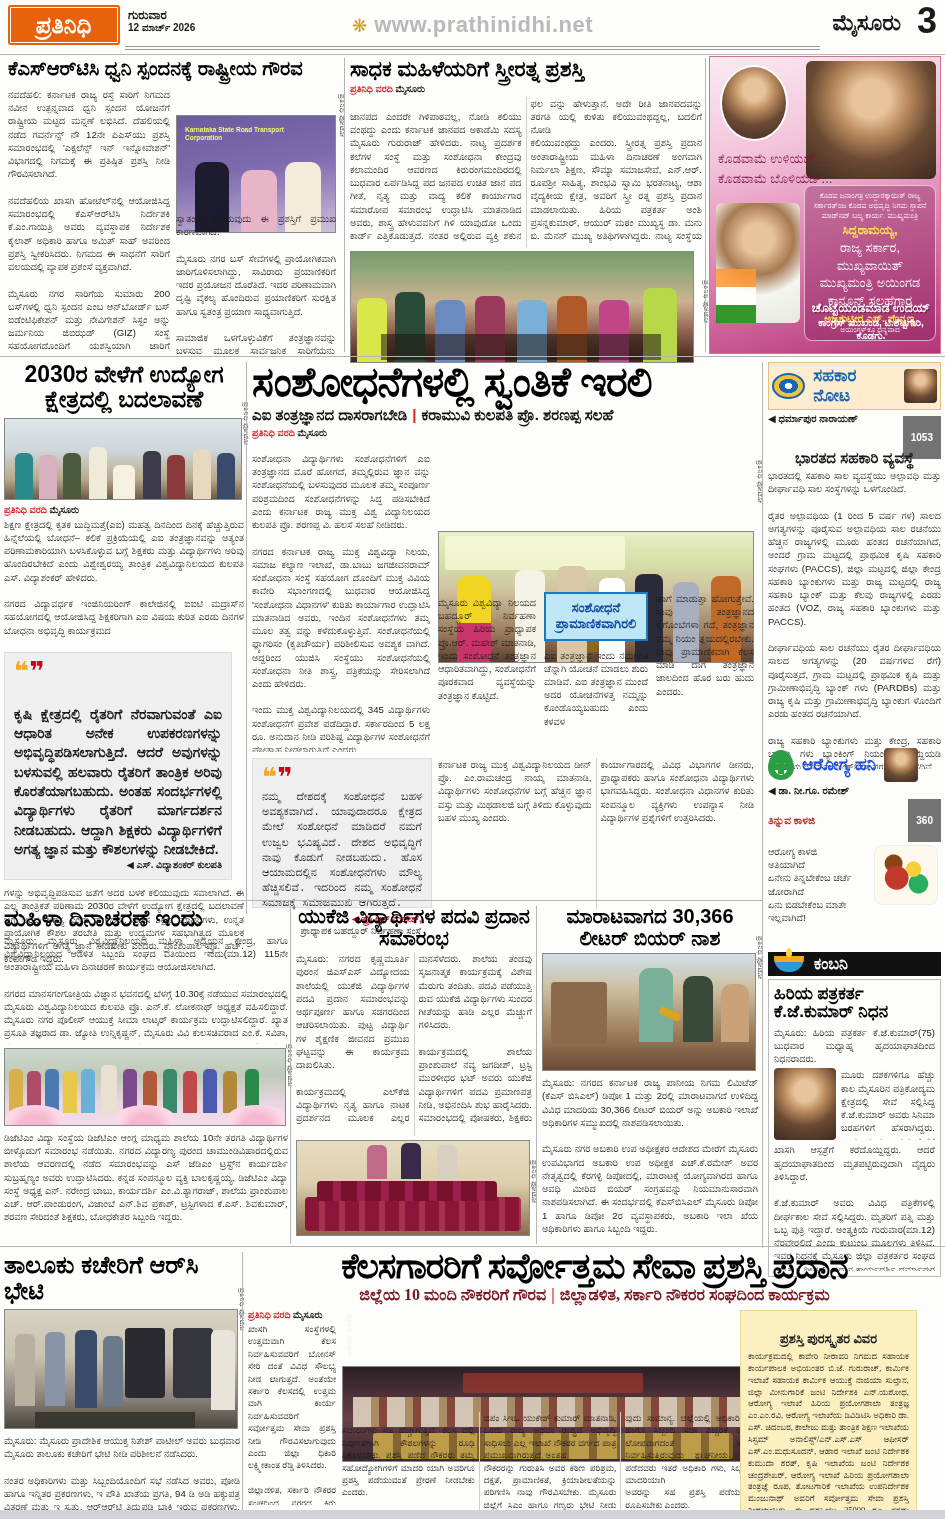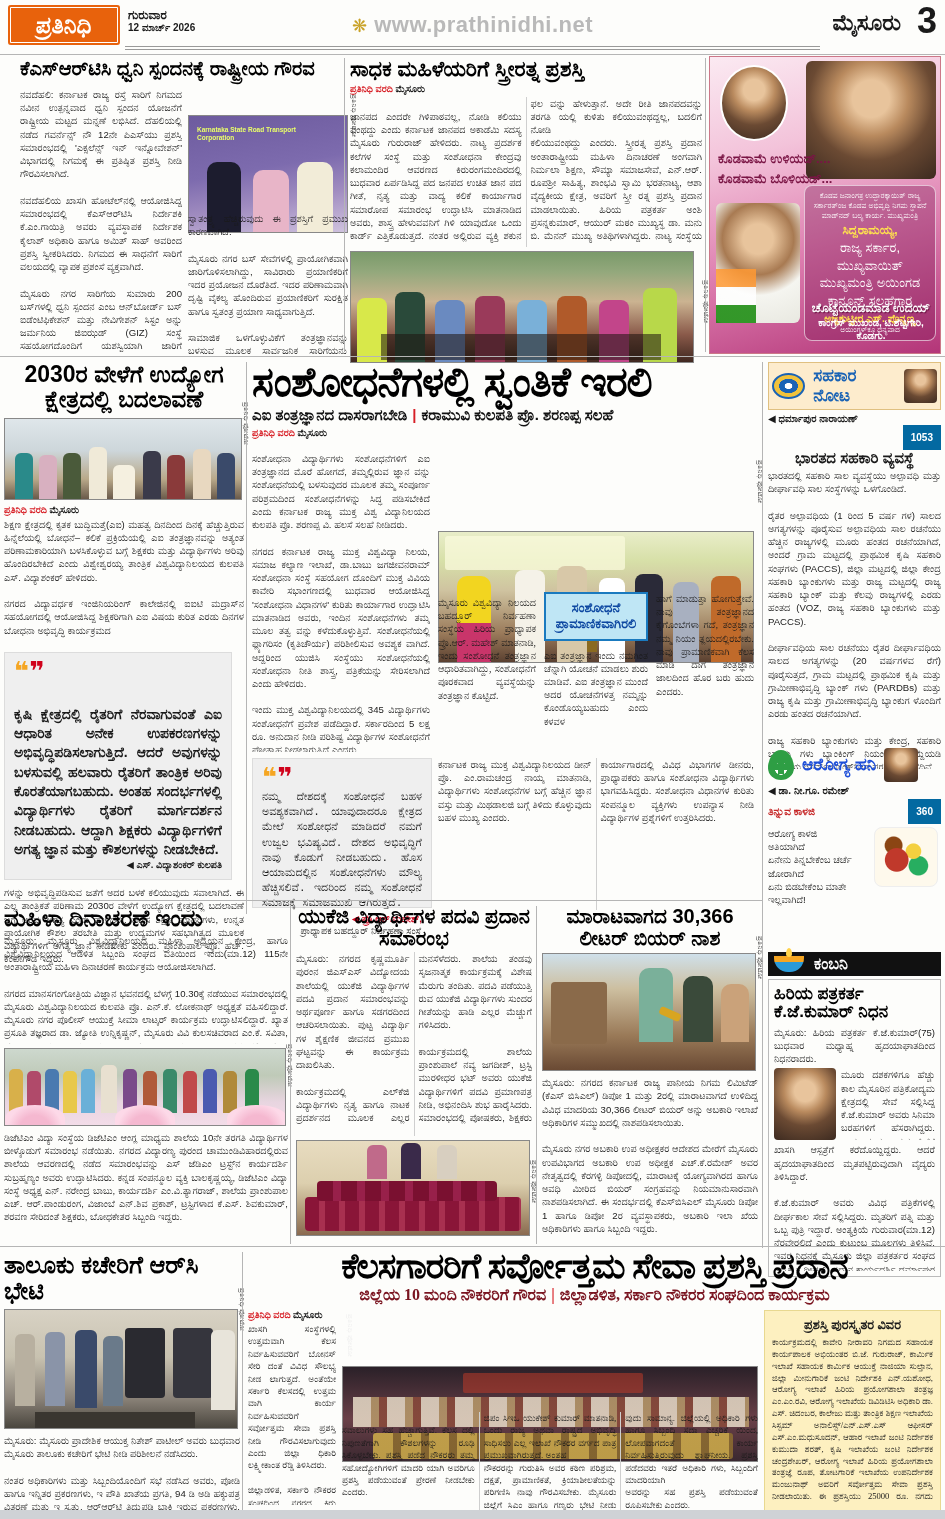--- a/index.html
+++ b/index.html
@@ -18,21 +18,21 @@
   .two-col{column-count:2;column-gap:9px;column-rule:1px solid #cfcfcf;}
   .three-col{column-count:3;column-gap:9px;column-rule:1px solid #cfcfcf;}
   .quote-box{background:#efefef;border:1px solid #dcdcdc;padding:8px 9px;box-sizing:border-box;}
   .qmark{font-size:26px;line-height:.8;font-weight:bold;}
   .qmark .q1{color:#f5a623;} .qmark .q2{color:#d0021b;}
   .q-attr{font-weight:bold;font-size:9.5px;text-align:right;}
   .q-attr .arrow{color:#d0021b;}
   .kicker{font-weight:bold;font-size:15px;color:#111;}
   .kicker .sep{color:#d71f26;padding:0 5px;font-weight:bold;}
   .sec-band{display:flex;align-items:center;gap:8px;}
-  .badge{background:#0369a1;color:#fff;font-weight:bold;font-size:10px;padding:7px 8px;}
+  .badge{background:#737373;color:#fff;font-weight:bold;font-size:10px;padding:16px 8px;}
   .author-line{font-size:10px;font-weight:bold;}
   .portrait{border-radius:4px;background:radial-gradient(circle at 50% 32%,#e8c49c 18%,#b98a5e 36%,#6b4a33 60%,#3c2a20 100%);}
 </style>
 </head>
 <body>
 
 <div id="page">
 
   <header class="abs" style="left:0;top:0;width:945px;height:52px;">
     <div class="abs" style="left:8px;top:5px;width:112px;height:40px;background:#e8620c;border-radius:3px;box-shadow:inset 0 0 0 2px #e8620c, inset 0 0 0 3px #ffffff;display:flex;align-items:center;justify-content:center;">
@@ -46,21 +46,21 @@
       <span style="color:#c9a227;font-size:18px;">❋</span>
       <span>www.prathinidhi.net</span>
     </div>
     <div class="abs" style="right:44px;top:10px;font-weight:bold;font-size:22px;">ಮೈಸೂರು</div>
     <div class="abs" style="right:8px;top:0px;font-weight:bold;font-size:36px;">3</div>
     <div class="abs" style="left:125px;top:46px;width:695px;border-top:1px solid #999;"></div>
     <div class="abs" style="left:125px;top:49px;width:695px;border-top:1px solid #999;"></div>
   </header>
   <div class="abs rule-h" style="left:0;top:54px;width:945px;"></div>
 
-  <section class="abs" style="left:20px;top:58px;width:338px;height:296px;">
+  <section class="abs" style="left:8px;top:58px;width:338px;height:296px;">
     <h1 class="hl" style="font-size:19.5px;margin:0 0 4px 0;">ಕೆಎಸ್‌ಆರ್‌ಟಿಸಿ ಧ್ವನಿ ಸ್ಪಂದನಕ್ಕೆ ರಾಷ್ಟ್ರೀಯ ಗೌರವ</h1>
     <div class="abs photo" style="left:168px;top:32px;width:160px;height:118px;background:linear-gradient(170deg,#6d5b9e 0%,#7d6bae 45%,#a08cc0 70%,#cfc2de 100%);">
       <div style="position:absolute;left:8px;top:10px;width:120px;color:#eaff6a;font-size:6.5px;font-weight:bold;line-height:1.3;">Karnataka State Road Transport Corporation</div>
       <div style="position:absolute;left:18px;bottom:0;width:34px;height:70px;background:#1c1c2e;border-radius:10px 10px 0 0;"></div>
       <div style="position:absolute;left:64px;bottom:0;width:36px;height:62px;background:#e8b5c8;border-radius:10px 10px 0 0;"></div>
       <div style="position:absolute;left:108px;bottom:0;width:36px;height:70px;background:#f2ecd8;border-radius:10px 10px 0 0;"></div>
     </div>
     <div class="abs vcredit" style="left:330px;top:36px;">ಪ್ರತಿನಿಧಿ ಫೋಟೋ</div>
     <div class="abs body-txt just" style="left:0;top:30px;width:162px;height:266px;">ನವದೆಹಲಿ: ಕರ್ನಾಟಕ ರಾಜ್ಯ ರಸ್ತೆ ಸಾರಿಗೆ ನಿಗಮದ ನವೀನ ಉತ್ಪನ್ನವಾದ ಧ್ವನಿ ಸ್ಪಂದನ ಯೋಜನೆಗೆ ರಾಷ್ಟ್ರೀಯ ಮಟ್ಟದ ಮನ್ನಣೆ ಲಭಿಸಿದೆ. ದೆಹಲಿಯಲ್ಲಿ ನಡೆದ ಗವರ್ನೆನ್ಸ್ ನೌ 12ನೇ ಪಿಎಸ್‌ಯು ಪ್ರಶಸ್ತಿ ಸಮಾರಂಭದಲ್ಲಿ 'ಎಕ್ಸಲೆನ್ಸ್ ಇನ್ ಇನ್ನೋವೇಶನ್' ವಿಭಾಗದಲ್ಲಿ ನಿಗಮಕ್ಕೆ ಈ ಪ್ರತಿಷ್ಠಿತ ಪ್ರಶಸ್ತಿ ನೀಡಿ ಗೌರವಿಸಲಾಗಿದೆ.
 
@@ -98,21 +98,21 @@
       <div style="position:absolute;left:292px;bottom:0;width:34px;height:74px;background:#b8d84a;border-radius:8px 8px 0 0;"></div>
       <div style="position:absolute;left:30px;bottom:2px;width:280px;height:26px;background:rgba(30,20,15,.55);"></div>
     </div>
     <div class="abs vcredit" style="right:-8px;bottom:30px;">ಪ್ರತಿನಿಧಿ ಫೋಟೋ</div>
   </section>
   <div class="abs rule-v" style="left:705px;top:58px;height:294px;"></div>
 
   <section class="abs" style="left:709px;top:56px;width:232px;height:298px;background:linear-gradient(165deg,#fbeaf2 0%,#f3c3da 30%,#de7fb0 62%,#b33578 100%);border:1px solid #c78;box-sizing:border-box;">
     <div class="abs portrait" style="left:10px;top:8px;width:64px;height:72px;border-radius:50%;border:2px solid #fff;"></div>
     <div class="abs portrait" style="left:96px;top:4px;width:130px;height:118px;border-radius:6px;"></div>
-    <div class="abs" style="left:8px;top:92px;color:#7a1545;font-weight:bold;font-size:13px;line-height:1.5;">
+    <div class="abs" style="left:8px;top:92px;color:#7a1545;font-weight:normal;font-size:13px;line-height:1.5;">
       <div>ಕೊಡವಾಮೆ ಉಳಿಯಡ್....</div>
       <div>ಕೊಡವಾಮೆ ಬೊಳಿಯಡ್...</div>
     </div>
     <div class="abs portrait" style="left:6px;top:146px;width:84px;height:120px;border-radius:6px;background:radial-gradient(circle at 50% 30%,#e8c49c 16%,#a87a52 38%,#f5f5f0 60%,#e8e8e0 100%);">
       <div style="position:absolute;left:0;bottom:0;width:40px;height:54px;background:linear-gradient(180deg,#ff9933 33%,#fff 33%,#fff 66%,#138808 66%);opacity:.85;"></div>
     </div>
     <div class="abs" style="left:94px;top:128px;width:132px;background:rgba(120,20,80,.35);border:1px solid rgba(255,255,255,.6);border-radius:8px;padding:5px 6px;box-sizing:border-box;color:#fff;text-align:center;">
       <div style="font-size:7.5px;line-height:1.35;">ಕೊಡವ ಜನಾಂಗತ್ರ ಉದ್ಧಾರಕ್ಕಾಯಿತ್ ರಾಜ್ಯ ಸರ್ಕಾರತ್ಂಜ ಕೊಡವ ಅಭಿವೃದ್ಧಿ ನಿಗಮ ಸ್ಥಾಪನೆ ಮಾಡ್‌ನದ್ ಬಲ್ಯ ಕಾರ್ಯ. ಮುಖ್ಯಮಂತ್ರಿ</div>
       <div style="font-size:12px;font-weight:bold;color:#ffe34d;margin:2px 0;">ಸಿದ್ದರಾಮಯ್ಯ,</div>
       <div style="font-size:13px;line-height:1.35;">ರಾಜ್ಯ ಸರ್ಕಾರ, ಮುಖ್ಯವಾಯಿತ್ ಮುಖ್ಯಮಂತ್ರಿ ಅಯಿಂಗಡ ಕಾನೂನ್ ಸಲಹೆಗಾರ</div>
@@ -379,20 +379,20 @@
         <span>ಸವಾಲುಗಳು ಸಹ ಹೆಚ್ಚಾಗುತ್ತಿವೆ. ಕೆಲಸ ದಲ್ಲಿ ನಿಪುಣತೆಗಾಗಿ ಕೌಶಲಗಳನ್ನು ರೂಢಿ ಸಿಕೊಳ್ಳಬೇಕು. ಪ್ರಶಸ್ತಿ ಪಡೆದ ನೌಕರರು ತಮ್ಮ ಸಹೋದ್ಯೋಗಿಗಳಿಗೆ ಮಾದರಿ ಯಾಗಿ ಅವರಿಗೂ ಪ್ರಶಸ್ತಿ ಪಡೆಯುವಂತೆ ಪ್ರೇರಣೆ ನೀಡಬೇಕು ಎಂದರು.
 
 ಜಿಪಂ ಸಿಇಒ ಯುಕೇಶ್ ಕುಮಾರ್ ಮಾತನಾಡಿ, ಒಂದು ರಾಜ್ಯ ಅಥವಾ ರಾಷ್ಟ್ರದ ಅಭಿವೃದ್ಧಿ ಸಾಧಿಸಲು ಎಲ್ಲ ಇಲಾಖೆ ನೌಕರರ ವರ್ಗದ ಪಾತ್ರ ಪ್ರಮುಖವಾಗಿರುತ್ತದೆ. ಅಂತಹ</span>
         <span>ನೌಕರರನ್ನು ಗುರುತಿಸಿ ಅವರ ಕಠಿಣ ಪರಿಶ್ರಮ, ದಕ್ಷತೆ, ಪ್ರಾಮಾಣಿಕತೆ, ಕ್ರಿಯಾಶೀಲತೆಯನ್ನು ಪರಿಗಣಿಸಿ ನಾವು ಗೌರವಿಸಬೇಕು. ಮೈಸೂರು ಜಿಲ್ಲೆಗೆ ಸಿಎಂ ಹಾಗೂ ಗಣ್ಯರು ಭೇಟಿ ನೀಡು ವುದು ಸಾಮಾನ್ಯ. ಜಿಲ್ಲೆಯಲ್ಲಿ ಅಧಿಕಾರಿ ಗಳು ಹಾಗೂ ಸಿಬ್ಬಂದಿ ಸದಾ ಎಚ್ಚರಿಕೆ ಯಿಂದ, ಲೋಪವಾಗದಂತೆ ಕಾರ್ಯ ನಿರ್ವಹಿಸುತ್ತಿರುವುದು ಶ್ಲಾಘನೀಯ. ಪ್ರಶಸ್ತಿ ಪಡೆದವರು ಇತರೆ ಅಧಿಕಾರಿ ಗಳು, ಸಿಬ್ಬಂದಿಗೆ ಮಾದರಿಯಾಗಿ</span>
         <span>ಅವರನ್ನು ಸಹ ಪ್ರಶಸ್ತಿ ಪಡೆಯುವಂತೆ ರೂಪಿಸಬೇಕು ಎಂದರು.
 
 ಕನ್ನಡ ಮತ್ತು ಸಂಸ್ಕೃತಿ ಇಲಾಖೆ ಸಹಾಯಕ ನಿರ್ದೇಶಕ ಎಂ.ಡಿ ಸುದ ರ್ಶನ, ರಾಜ್ಯ ಸರ್ಕಾರಿ ನೌಕರರ ಸಂಘದ ಜಿಲ್ಲಾಧ್ಯಕ್ಷ ಡಾ. ಸಿ.ಪಿ.ಅರುಣ್ ಕುಮಾರ್, ವಿಭಾಗೀಯ ಉಪಾಧ್ಯಕ್ಷ ಮಾಲಂಗಿ ಸುರೇಶ್, ಮೈಸೂರು ಜಿಲ್ಲಾ ಶಾಖೆ ಕಾರ್ಯಾಧ್ಯಕ್ಷ ಪಿ. ರಾಘವೇಂದ್ರ, ರಾಜ್ಯ ಕಾರ್ಯ ದರ್ಶಿ ಗಣೇಶ್, ಉಪಾ ಧ್ಯಕ್ಷರಾದ ವಿಶ್ವನಾಥ್, ಪುಷ್ಪವತಿ ಇದ್ದರು.</span>
       </div>
     </div>
 
-    <div class="abs" style="left:516px;top:62px;width:177px;height:202px;background:#fdf0c0;border:1px solid #e8d890;box-sizing:border-box;padding:6px 7px;">
+    <div class="abs" style="left:492px;top:62px;width:177px;height:202px;background:#fdf0c0;border:1px solid #e8d890;box-sizing:border-box;padding:20px 7px;">
       <div style="font-weight:bold;font-size:13px;text-align:center;margin-bottom:4px;">ಪ್ರಶಸ್ತಿ ಪುರಸ್ಕೃತರ ವಿವರ</div>
       <div class="body-txt just" style="font-size:8.6px;height:168px;">ಕಾರ್ಯಕ್ರಮದಲ್ಲಿ ಕಾವೇರಿ ನೀರಾವರಿ ನಿಗಮದ ಸಹಾಯಕ ಕಾರ್ಯಪಾಲಕ ಅಭಿಯಂತರ ಬಿ.ಜೆ. ಗುರುರಾಜ್, ಕಾರ್ಮಿಕ ಇಲಾಖೆ ಸಹಾಯಕ ಕಾರ್ಮಿಕ ಆಯುಕ್ತೆ ನಾಜಿಯಾ ಸುಲ್ತಾನ, ಜಿಲ್ಲಾ ಮೀನುಗಾರಿಕೆ ಜಂಟಿ ನಿರ್ದೇಶಕಿ ಎನ್.ಯಶೋಧ, ಆರೋಗ್ಯ ಇಲಾಖೆ ಹಿರಿಯ ಪ್ರಯೋಗಶಾಲಾ ತಂತ್ರಜ್ಞ ಎಂ.ಎಂ.ರವಿ, ಆರೋಗ್ಯ ಇಲಾಖೆಯ ಡಿವಿಡಿಟಿಸಿ ಅಧಿಕಾರಿ ಡಾ. ಎಸ್. ಚಿದಂಬರ, ಕಾಲೇಜು ಮತ್ತು ತಾಂತ್ರಿಕ ಶಿಕ್ಷಣ ಇಲಾಖೆಯ ಸಿಸ್ಟಮ್ ಅನಾಲಿಸ್ಟ್/ಎನ್.ಎಸ್.ಎಸ್ ಆಫೀಸರ್ ಎಸ್.ಎಂ.ಮಧುಸೂದನ್, ಆಹಾರ ಇಲಾಖೆ ಜಂಟಿ ನಿರ್ದೇಶಕ ಕುಮುದಾ ಶರತ್, ಕೃಷಿ ಇಲಾಖೆಯ ಜಂಟಿ ನಿರ್ದೇಶಕ ಚಂದ್ರಶೇಖರ್, ಆರೋಗ್ಯ ಇಲಾಖೆ ಹಿರಿಯ ಪ್ರಯೋಗಶಾಲಾ ತಂತ್ರಜ್ಞೆ ರೂಪ, ತೋಟಗಾರಿಕೆ ಇಲಾಖೆಯ ಉಪನಿರ್ದೇಶಕ ಮಂಜುನಾಥ್ ಅವರಿಗೆ ಸರ್ವೋತ್ತಮ ಸೇವಾ ಪ್ರಶಸ್ತಿ ನೀಡಲಾಯಿತು. ಈ ಪ್ರಶಸ್ತಿಯು 25000 ರೂ. ನಗದು ಒಳಗೊಂಡಿದೆ.</div>
     </div>
   </section>
 
   <div class="abs" style="left:0;top:1510px;width:945px;height:9px;background:#cfd2d6;"></div>
 </div>
 
 </body></html>

